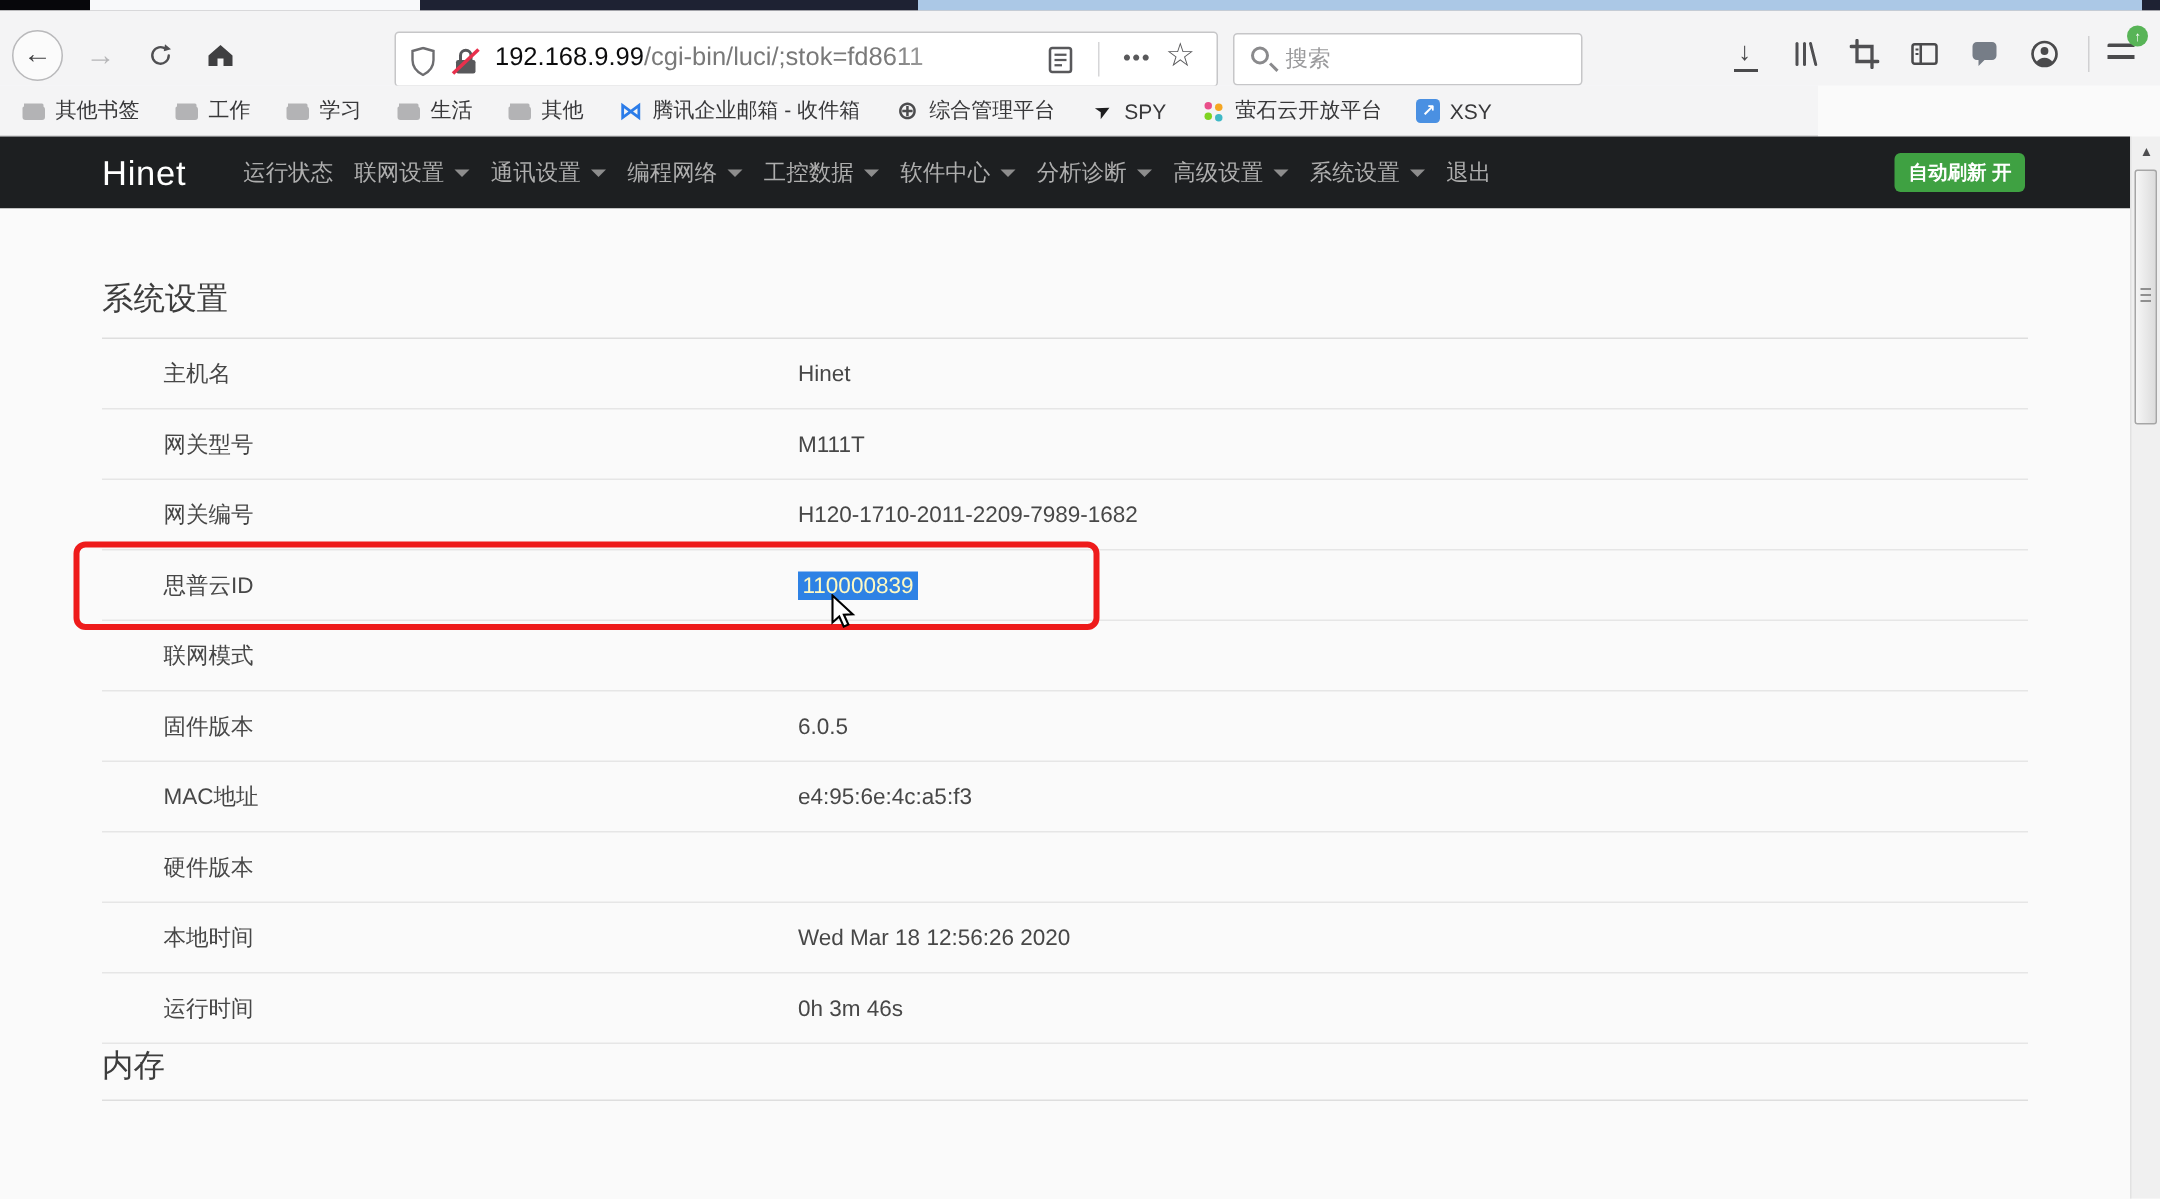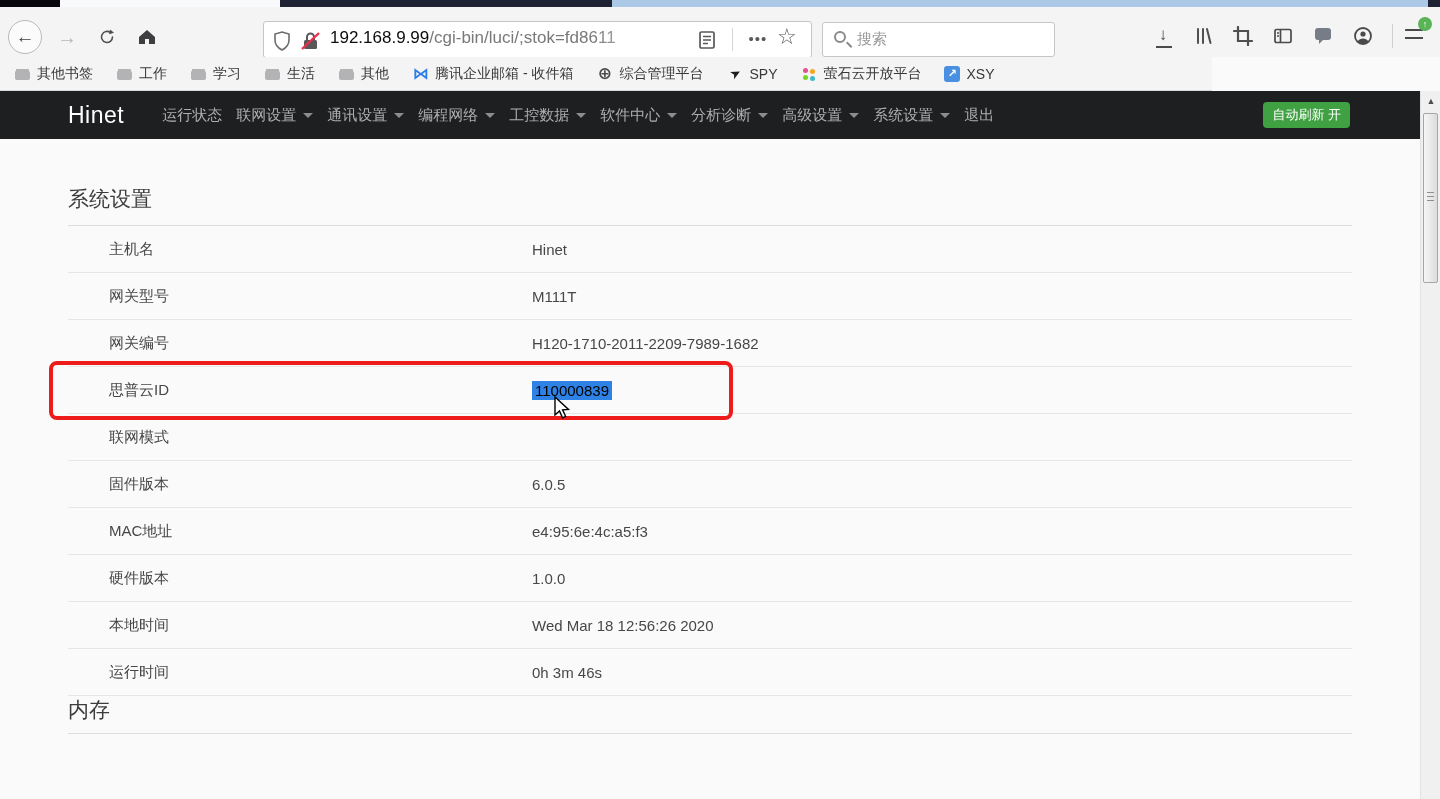--- a/index.html
+++ b/index.html
@@ -80,33 +80,33 @@
 
   
   #navbar { position:absolute; top:91px; left:0; width:1420px; height:48px; background:var(--navbar-bg,#1d1f21);
       display:flex; align-items:center; padding-left:68px; }
   #brand { color:#fff; font-size:23px; letter-spacing:.5px; margin-right:38px; }
   #nav-items { display:flex; align-items:flex-start; gap:14px; }
   .nav-item { color:#aeaeae; font-size:15px; white-space:nowrap; display:flex; align-items:center; cursor:pointer; }
   .nav-item.has-caret::after { content:""; margin-left:7px; border-left:5px solid transparent;
       border-right:5px solid transparent; border-top:5px solid #8d8d8d; }
   #auto-refresh { margin-left:auto; margin-right:70px; background:var(--auto-refresh-green,#3fa142);
-      color:#fff; font-size:13px; font-weight:normal; padding:4px 9px; border-radius:4px; border:none; white-space:nowrap; }
+      color:#fff; font-size:13px; font-weight:bold; padding:4px 9px; border-radius:4px; border:none; white-space:nowrap; }
 
   
   #content { position:absolute; top:139px; left:0; width:1420px; height:660px; background:#fafafa;
       padding:0 68px; }
   #page-title { margin-top:46px; font-size:21px; font-weight:normal; color:#3d3d3d; }
   .rule { margin-top:12px; border-top:1px solid #dedede; }
   .info-table { }
   .info-row { display:flex; align-items:center; height:47px; border-bottom:1px solid #e6e6e6;
       padding-left:14px; font-size:15px; color:#474747; }
   .info-label { flex:0 0 423px;margin-left:27px; }
   .info-value { flex:1; }
-  .info-value .selected { background:var(--selection-blue,#2e82e5); color:#000000; padding:1px 3px; }
+  .info-value .selected { background:var(--selection-blue,#2e82e5); color:#fef9c3; padding:1px 3px; }
   #section2-title { font-size:21px; font-weight:normal; color:#3d3d3d; }
   #section2-rule { margin-top:9px; border-top:1px solid #dedede; }
 
   
   #scrollbar { position:absolute; top:91px; right:0; width:20px; height:708px; background:#f0f0f0;
       border-left:1px solid #e2e2e2; }
   #sb-up { position:absolute; top:2px; left:2px; width:16px; height:16px; color:#4e4e50; font-size:9px;
       text-align:center; line-height:16px; }
   #sb-thumb { position:absolute; top:22px; left:2px; width:15px; height:170px;
       background:linear-gradient(to right,#f6f6f6,#dcdcdc); border:1px solid #a6a6a6; border-radius:2px; }
@@ -347,21 +347,20 @@
         <div class="info-value"><span>6.0.5</span></div>
       </div>
 
       <div class="info-row">
         <div class="info-label">MAC地址</div>
         <div class="info-value"><span>e4:95:6e:4c:a5:f3</span></div>
       </div>
 
       <div class="info-row">
         <div class="info-label">硬件版本</div>
-        <div class="info-value"><span>1.0.0</span></div>
       </div>
 
       <div class="info-row">
         <div class="info-label">本地时间</div>
         <div class="info-value"><span>Wed Mar 18 12:56:26 2020</span></div>
       </div>
 
       <div class="info-row">
         <div class="info-label">运行时间</div>
         <div class="info-value"><span>0h 3m 46s</span></div>

